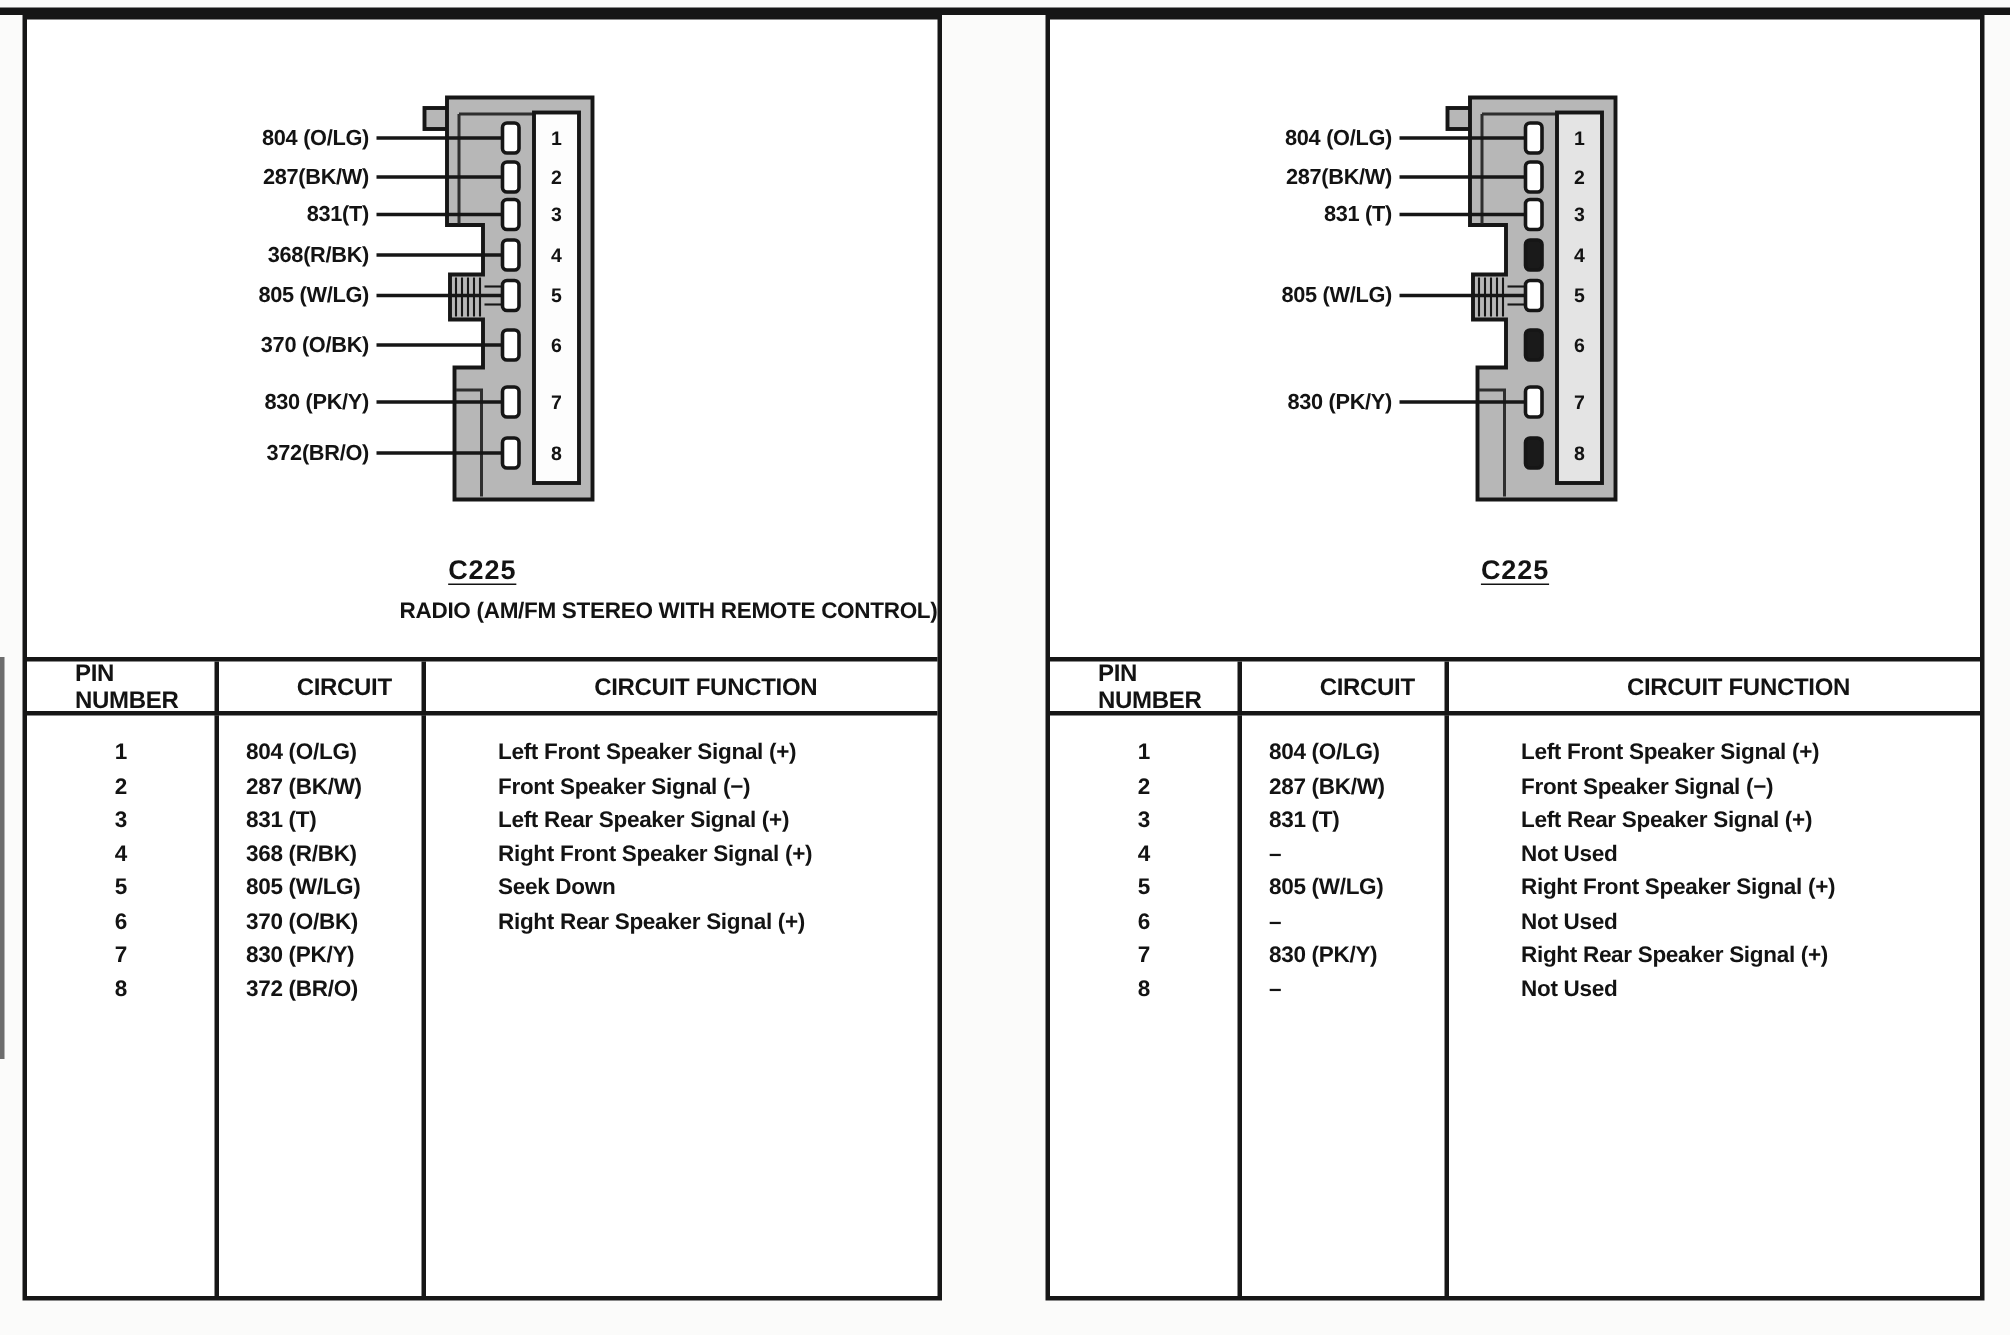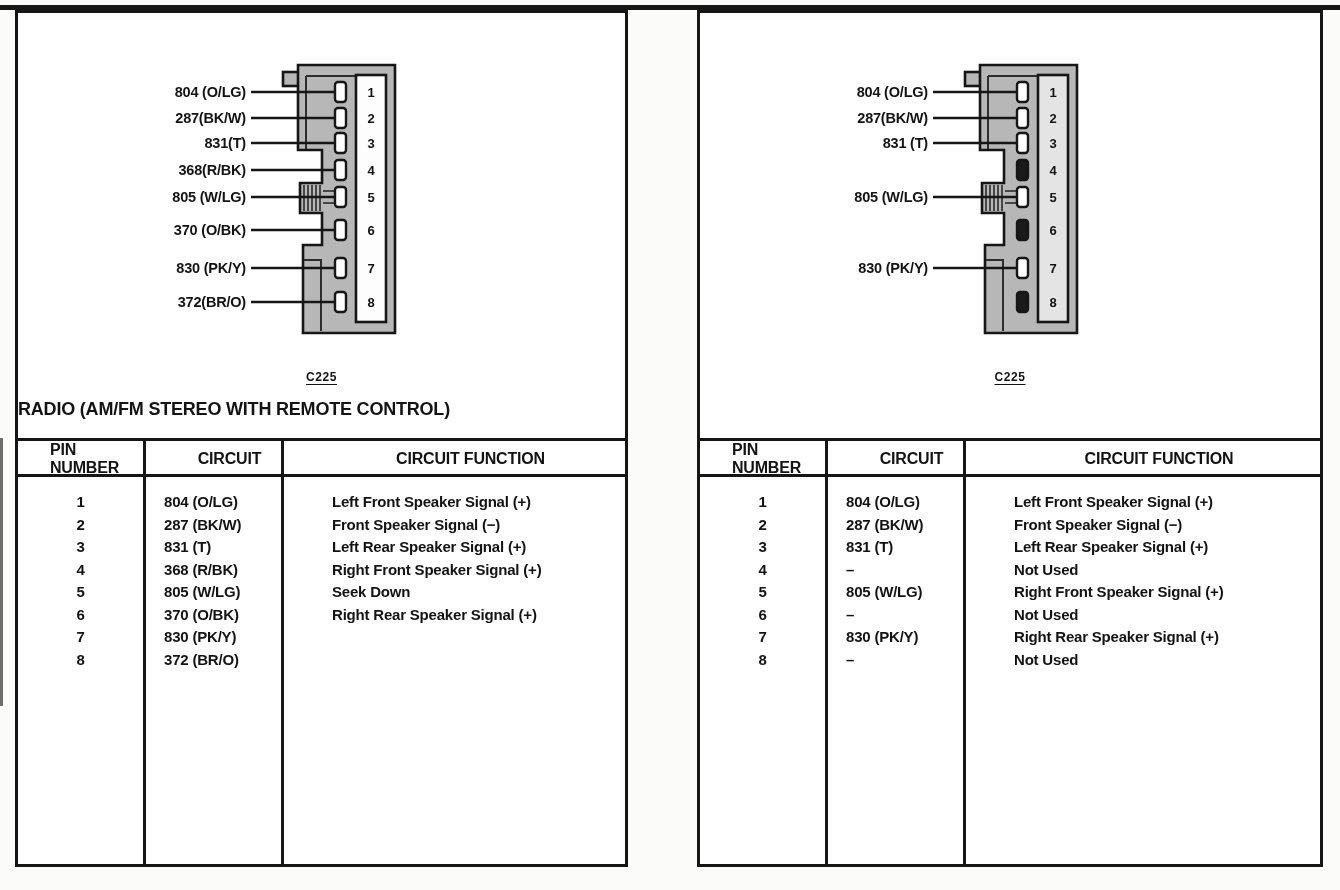--- a/index.html
+++ b/index.html
@@ -25,24 +25,24 @@
   .pinnum{font-size:13px;}
   .cbody{fill:#b7b7b7;stroke:#161616;stroke-width:2.6;}
   .pincol{fill:#fdfdfd;stroke:#161616;stroke-width:2.6;}
   .panel-right .pincol{fill:#e4e4e4;}
   .pin{stroke:#161616;stroke-width:2.4;}
   .lead{stroke:#161616;stroke-width:2.3;}
   .thin{stroke:#2e2e2e;stroke-width:2;fill:none;}
   .hatch line{stroke:#161616;stroke-width:1.4;}
 
   .clabel{position:absolute;left:0;right:0;top:357px;text-align:center;
-    font-size:12px;font-weight:700;letter-spacing:.6px;}
+    font-size:18px;font-weight:700;letter-spacing:.6px;}
   .clabel span{text-decoration:underline;text-underline-offset:3px;}
-  .ptitle{position:absolute;left:0;right:0;top:386px;text-align:left;
-    font-size:18px;font-weight:700;letter-spacing:-0.2px;white-space:nowrap;}
+  .ptitle{position:absolute;left:0;right:0;top:386px;text-align:right;
+    font-size:15px;font-weight:700;letter-spacing:-0.2px;white-space:nowrap;}
 
   .ptable{position:absolute;left:0;right:0;top:425px;bottom:0;border-top:3px solid #161616;}
   .thead{display:grid;grid-template-columns:128px 138px 1fr;height:33px;border-bottom:3px solid #161616;}
   .th{display:flex;align-items:center;justify-content:center;
     font-weight:700;font-size:16px;letter-spacing:-0.2px;border-right:3px solid #161616;padding-left:32px;}
   .th:last-child{border-right:none;}
   .tbody{position:absolute;top:36px;left:0;right:0;bottom:0;
     display:grid;grid-template-columns:128px 138px 1fr;}
   .tcol{border-right:3px solid #161616;padding-top:14px;box-sizing:border-box;}
   .tcol:last-child{border-right:none;padding-left:38px;}

